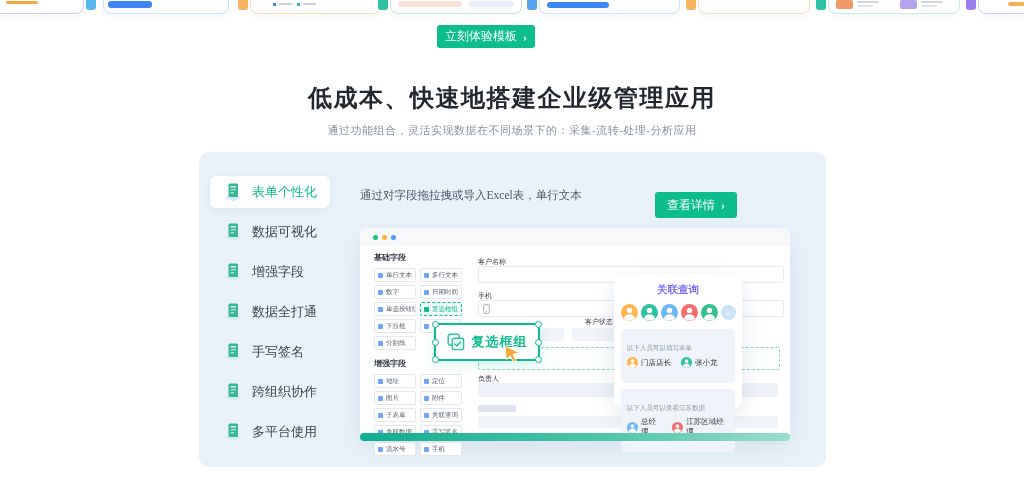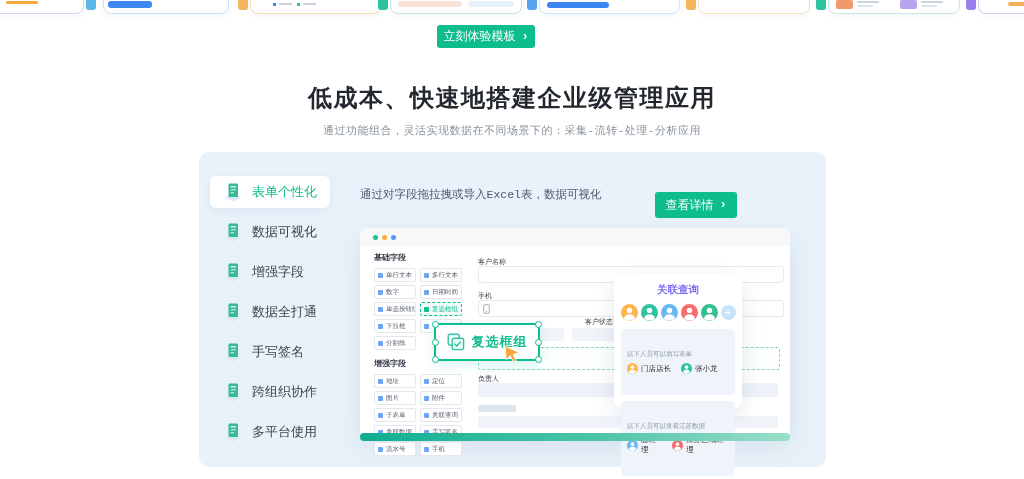--- a/index.html
+++ b/index.html
@@ -1,17 +1,17 @@
 <!DOCTYPE html>
 <html style="--accent: #0dbd8d; --purple: #7a6ef2;"><head>
 <meta charset="utf-8">
 <style>
   html,body{margin:0;padding:0;background:#fff;}
   #stage{position:relative;width:1024px;height:479px;background:#fff;overflow:hidden;
-         font-family:Liberation Mono, monospace;}
+         font-family:Liberation Serif, serif;}
   
   #top-strip{position:absolute;left:0;top:0;width:1024px;height:14px;}
   .ts-card{position:absolute;top:-30px;height:42px;background:#fff;border:1px solid #eee;
            border-radius:8px;box-shadow:0 2px 6px rgba(80,100,140,.06);}
   .ts-tab{position:absolute;top:-8px;width:10px;height:18px;border-radius:3px;}
   .ts-bar{position:absolute;}
   
   .cta{position:absolute;left:437px;top:25px;width:98px;height:23px;border:none;border-radius:3px;
        background:var(--accent);color:#fff;font-size:12px;display:flex;align-items:center;
        justify-content:center;gap:6px;cursor:pointer;font-family:inherit;}
@@ -63,21 +63,21 @@
   
   .perm{position:absolute;left:415px;top:122px;width:128px;height:134px;background:#fff;border-radius:8px;
         box-shadow:0 8px 22px rgba(60,90,130,.14);z-index:4;}
   .perm-title{font-size:10.5px;font-weight:700;color:var(--purple);text-align:center;margin-top:9px;}
   .avatar-row{display:flex;justify-content:center;align-items:center;gap:3px;margin-top:7px;}
   .avatar{display:inline-flex;border-radius:50%;overflow:hidden;flex:none;align-items:center;justify-content:center;}
   .avatar-row .avatar{box-shadow:0 0 0 1px #fff;}
   .plus{width:15px;height:15px;border-radius:50%;background:#c9e4f9;color:#fff;font-size:11px;
         display:inline-flex;align-items:center;justify-content:center;cursor:pointer;}
   #perm-sections{margin:8px 7px 0;}
-  .perm-sub{background:#eff4fa;border-radius:5px;padding:21px 6px;margin-bottom:6px;}
+  .perm-sub{background:#eff4fa;border-radius:5px;padding:15px 6px;margin-bottom:6px;}
   .perm-hint{font-size:6.5px;color:#8a96a5;}
   .perm-members{display:flex;gap:10px;margin-top:4px;align-items:center;}
   .chip{display:inline-flex;align-items:center;gap:3px;}
   .chip-name{font-size:7.5px;color:#333;}
   
   .teal-bar{position:absolute;left:161px;top:281px;width:430px;height:8px;border-radius:4px;z-index:6;
             background:linear-gradient(90deg,#0fae90,#4cc4a8 55%,#9adec9);}
 </style>
 </head>
 <body>
@@ -194,21 +194,21 @@
   <rect x="6.5" y="2.5" width="9.5" height="13.5" rx="1.2" fill="#36b795"></rect>
   <rect x="8.3" y="5" width="6" height="1.6" rx="0.8" fill="#d7f2e9"></rect>
   <rect x="8.3" y="8" width="6" height="1.6" rx="0.8" fill="#a5e3d2"></rect>
   <rect x="8.3" y="11" width="4" height="1.6" rx="0.8" fill="#a5e3d2"></rect>
           </svg>
           <span class="tab-label">多平台使用</span>
         </div>
       </nav>
 
     <p class="desc">
-      <span>通过对字段拖拉拽或导入Excel表，数据可视化</span><br>
+      <span>通过对字段拖拉拽或导入Excel表，单行文本</span><br>
     </p>
 
     <button class="detail">
       <span>查看详情</span>
       <span class="chev">›</span>
     </button>
 
     <div class="window">
       <div class="titlebar" id="dots">
           <span class="dot" style="background: rgb(27, 196, 125);"></span>

